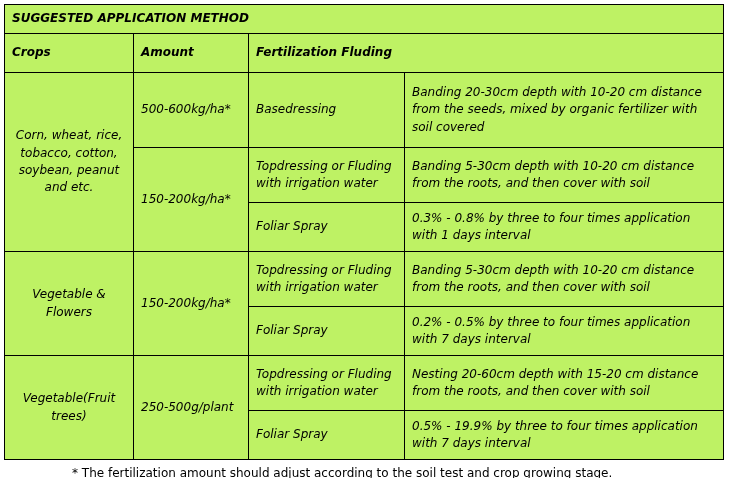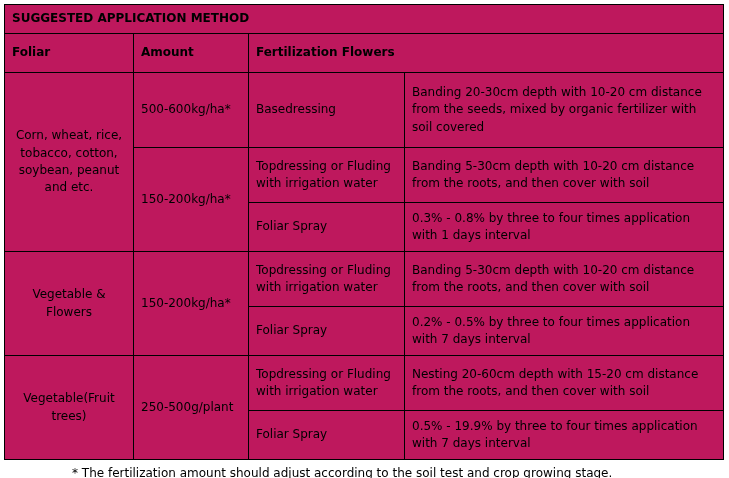--- a/index.html
+++ b/index.html
@@ -22,21 +22,22 @@
     table-layout: fixed;
     width: 719px;
   }
   table.app-table td {
     border: 1px solid #000000;
     padding: 3px 7px;
     font-size: 12px;
     line-height: 1.45;
     vertical-align: middle;
     overflow: hidden;
-    background: #be185d;
+    background: #bef264;
+    font-style: italic;
   }
   td.title-cell {
     font-weight: bold;
     font-size: 12.5px;
     height: 22px;
     padding: 2px 5px;
   }
   td.hdr-cell {
     font-weight: bold;
     font-size: 13.5px;
@@ -74,23 +75,23 @@
       <col class="c-method">
       <col class="c-desc">
     </colgroup>
 
     <tbody>
         <tr>
       <td colspan="4" class="title-cell">SUGGESTED APPLICATION METHOD</td>
     </tr>
 
     <tr>
-      <td class="hdr-cell">Foliar</td>
+      <td class="hdr-cell">Crops</td>
       <td class="hdr-cell">Amount</td>
-      <td class="hdr-cell" colspan="2">Fertilization Flowers</td>
+      <td class="hdr-cell" colspan="2">Fertilization Fluding</td>
     </tr>
 
     <tr class="r-tall">
       <td rowspan="3" class="crop-cell">Corn, wheat, rice, tobacco, cotton, soybean, peanut and etc.</td>
       <td class="amount-cell">500-600kg/ha*</td>
       <td class="method-cell">Basedressing</td>
       <td class="desc-cell">Banding 20-30cm depth with 10-20 cm distance from the seeds, mixed by organic fertilizer with soil covered</td>
     </tr>
     <tr class="r-mid">
       <td rowspan="2" class="amount-cell">150-200kg/ha*</td>

